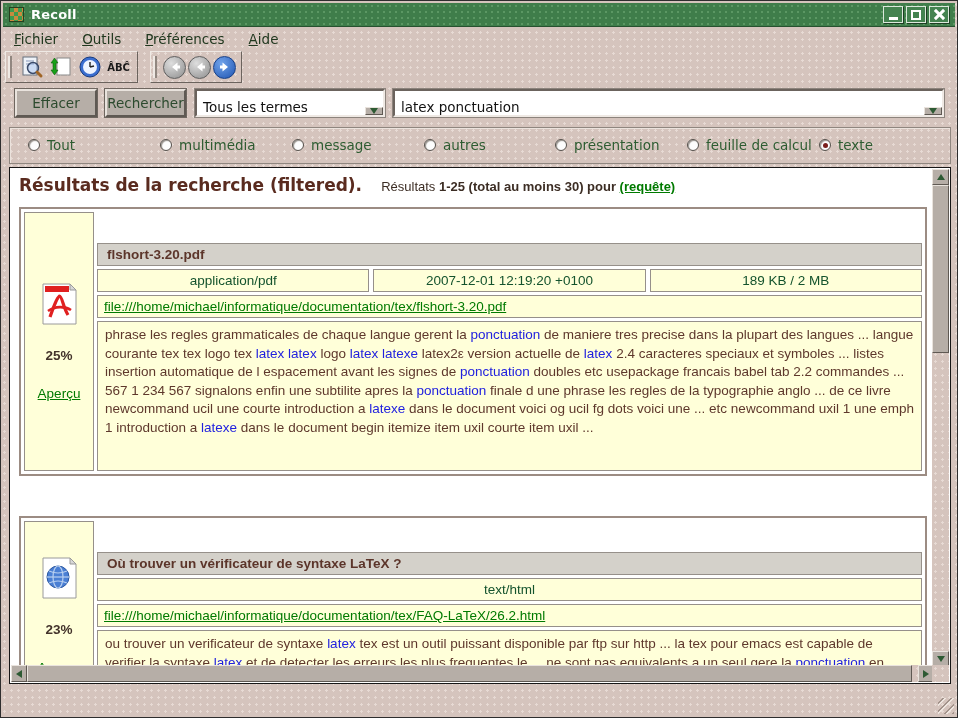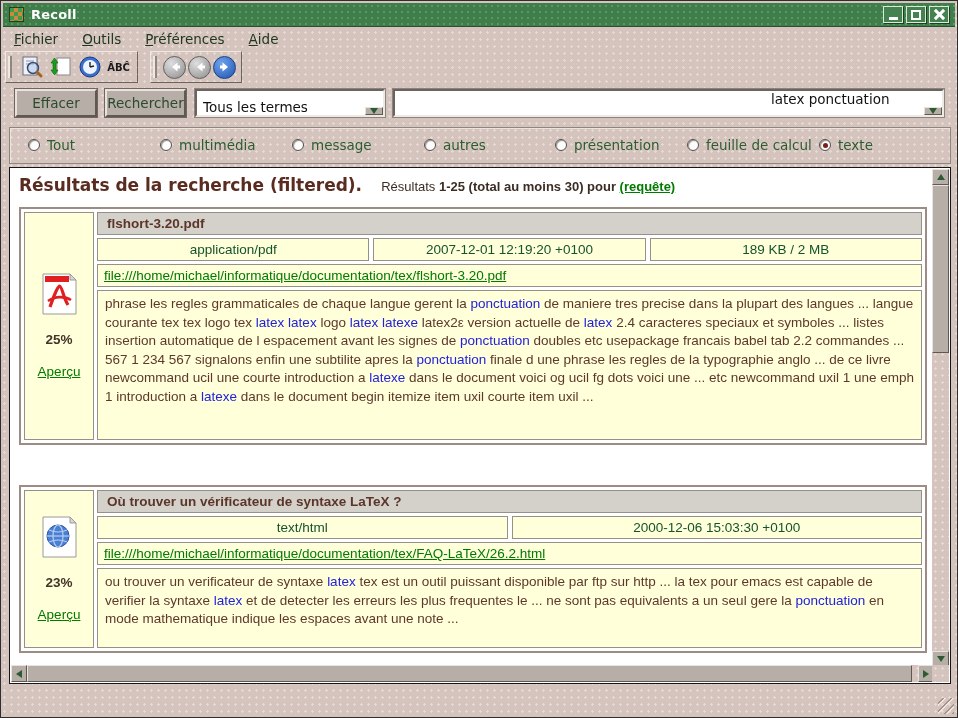--- a/index.html
+++ b/index.html
@@ -87,21 +87,21 @@
   }
   #btn-effacer{ left:14px; width:82px; }
   #btn-rechercher{ left:104px; width:81px; }
   .combo{
     position:absolute; top:88px; height:28px; background:#fff;
     border:2px solid; border-color:#6b635d #efe9e4 #efe9e4 #6b635d;
     box-shadow:0 0 0 1px #8d847d;
     display:flex; align-items:flex-end; cursor:pointer;
   }
   #combo-mode{ left:194px; width:190px; }
-  #combo-query{ left:392px; width:551px;flex-direction:column; }
+  #combo-query{ left:392px; width:551px; }
   .combo-text{ flex:1; font-size:13.5px; color:#111; padding:4px 0 0 6px; }
   .query-input{
     flex:1; border:none; outline:none; background:#fff;
     font-family:"DejaVu Sans", sans-serif; font-size:13.5px; color:#111; padding-left:6px;
   }
   .combo-arrow{
     width:18px; background:#b6aea7;
     border:1px solid; border-color:#e9e3dd #5f5953 #5f5953 #e9e3dd;
     display:flex; align-items:center; justify-content:center;
   }
@@ -144,30 +144,30 @@
 
   
   .res-block{
     margin:12px 6px 0 3px; width:908px;
     border:2px solid #9c8c83; background:#fff;
     padding:3px; display:flex; gap:3px;
   }
   .res-block.second{ margin-top:40px; }
   .res-left{
     width:70px; background:#ffffd9; border:1px solid #96908a;
-    display:flex; flex-direction:column; align-items:center; justify-content:center; gap:17px;
+    display:flex; flex-direction:column; align-items:center; justify-content:center; gap:23px;
     font-family:"Liberation Sans", sans-serif;
   }
   .res-pct{ font-size:13.5px; font-weight:bold; color:#43332b; }
   .res-left .green-link{ font-size:13.5px; }
   .res-right{ flex:1; display:flex; flex-direction:column; gap:3px; }
   .res-title{
     height:23px; line-height:21px; background:#d4d1ca; border:1px solid #96908a;
     font-family:"Liberation Sans", sans-serif; font-size:13.5px; font-weight:bold;
-    color:#5c352a; padding-left:9px;
+    color:#5c352a; padding-left:9px;margin-top:31px;
   }
   .res-meta{ display:flex; gap:4px; height:23px; }
   .meta-cell{
     flex:1; background:#ffffd9; border:1px solid #96908a; text-align:center;
     font-family:"Liberation Sans", sans-serif; font-size:13.5px; color:#14532d; line-height:21px;
   }
   .res-url{
     height:23px; background:#ffffd9; border:1px solid #96908a;
     font-family:"Liberation Sans", sans-serif; font-size:13.5px; line-height:21px; padding-left:6px;
     white-space:nowrap; overflow:hidden;
@@ -375,21 +375,20 @@
             <path d="M9 14 Q18 18 27 14" fill="none" stroke="#b9d0f0" stroke-width="1.2"></path>
             <path d="M9 26 Q18 22 27 26" fill="none" stroke="#b9d0f0" stroke-width="1.2"></path>
           </svg>
           <div class="res-pct">23%</div>
           <a class="green-link">Aperçu</a>
         </div>
         <div class="res-right">
           <div class="res-title">Où trouver un vérificateur de syntaxe LaTeX ?</div>
           <div class="res-meta">
             <div class="meta-cell">text/html</div>
-            <div class="meta-cell">2000-12-06 15:03:30 +0100</div>
           </div>
           <div class="res-url"><a class="green-link">file:///home/michael/informatique/documentation/tex/FAQ-LaTeX/26.2.html</a></div>
           <div class="res-snippet" style="min-height:80px"><span>ou trouver un verificateur de syntaxe </span><span class="hl">latex</span><span> tex est un outil puissant disponible par ftp sur http ... la tex pour emacs est capable de verifier la syntaxe </span><span class="hl">latex</span><span> et de detecter les erreurs les plus frequentes le ... ne sont pas equivalents a un seul gere la </span><span class="hl">ponctuation</span><span> en mode mathematique indique les espaces avant une note ...</span></div>
         </div>
       </div>
 
     </div>
 
     <div class="vscroll dotted">
       <div class="sb-btn">

